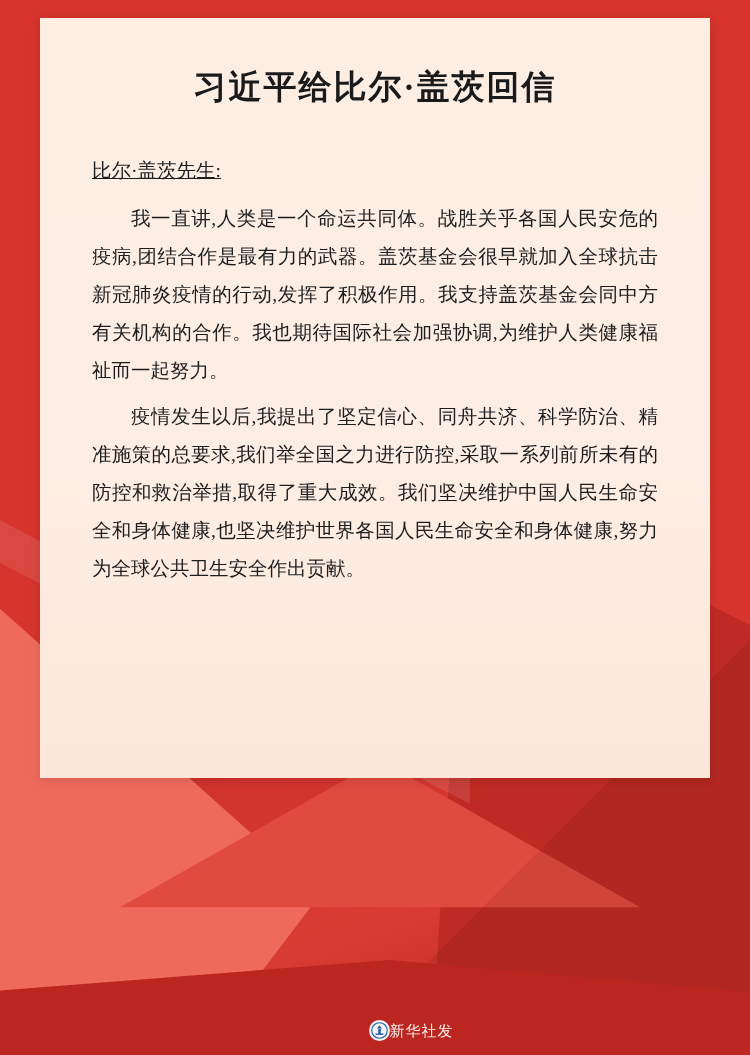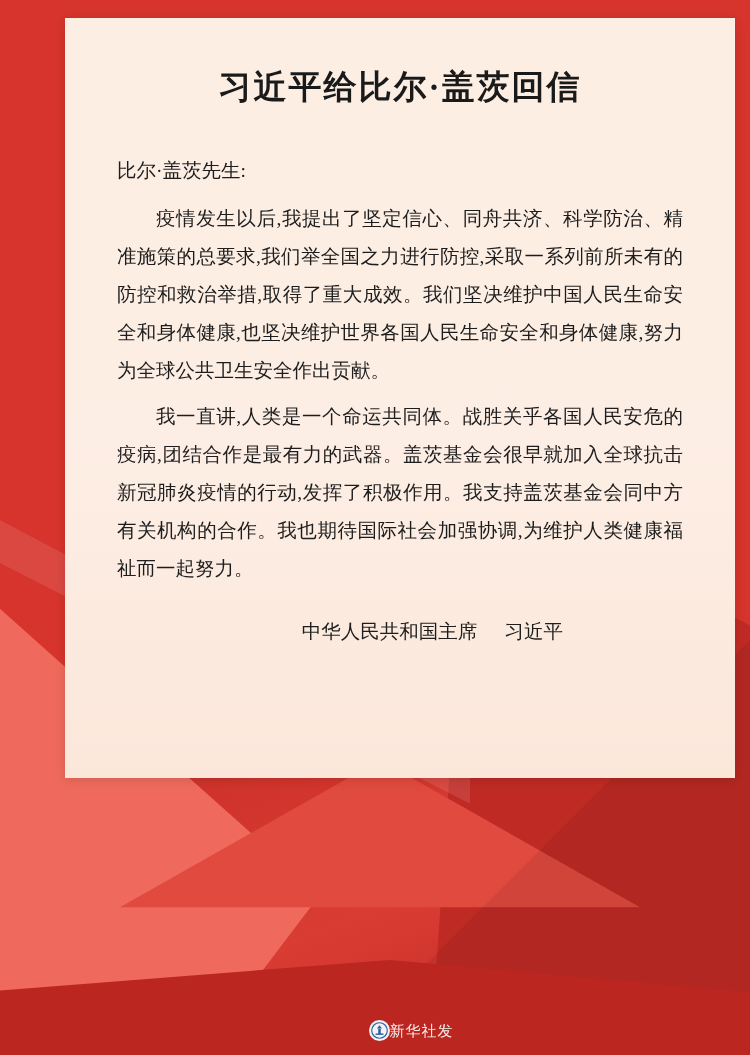--- a/index.html
+++ b/index.html
@@ -89,21 +89,20 @@
 
   
   #letter {
     position: absolute;
     left: 40px;
     top: 18px;
     width: 670px;
     height: 760px;
     background: linear-gradient(180deg, #fdeee4 0%, #fdeee5 55%, #fbe7da 100%);
     box-shadow: 0 2px 10px rgba(0,0,0,0.12);
-    margin-left: 25px;
   }
 
   #letter-title {
     text-align: center;
     font-size: 33px;
     font-weight: 700;
     letter-spacing: 2px;
     color: #1a1a1a;
     margin: 0;
     padding: 47px 0 0 0;
@@ -116,20 +115,21 @@
     color: #1d1d1d;
     font-size: 19.5px;
     line-height: 38px;
     text-align: justify;
     text-justify: inter-ideograph;
     font-family: "Liberation Serif", "DejaVu Serif", serif;
   }
   .salutation {
     margin: 0 0 10px 0;
     text-indent: 0;
+    text-decoration: underline;
   }
   .para {
     margin: 0 0 8px 0;
     text-indent: 2em;
   }
   .sign-block {
     margin-top: 26px;
     padding-right: 120px;
     text-align: right;
     font-size: 19.5px;
@@ -184,28 +184,25 @@
 
   <div id="letter">
 
     <h1 id="letter-title">习近平给比尔·盖茨回信</h1>
 
     <div class="letter-body">
 
       <p class="salutation">比尔·盖茨先生:</p>
 
 
+      <p class="para">我一直讲,人类是一个命运共同体。战胜关乎各国人民安危的疫病,团结合作是最有力的武器。盖茨基金会很早就加入全球抗击新冠肺炎疫情的行动,发挥了积极作用。我支持盖茨基金会同中方有关机构的合作。我也期待国际社会加强协调,为维护人类健康福祉而一起努力。</p>
+
       <p class="para">疫情发生以后,我提出了坚定信心、同舟共济、科学防治、精准施策的总要求,我们举全国之力进行防控,采取一系列前所未有的防控和救治举措,取得了重大成效。我们坚决维护中国人民生命安全和身体健康,也坚决维护世界各国人民生命安全和身体健康,努力为全球公共卫生安全作出贡献。</p>
 
-      <p class="para">我一直讲,人类是一个命运共同体。战胜关乎各国人民安危的疫病,团结合作是最有力的武器。盖茨基金会很早就加入全球抗击新冠肺炎疫情的行动,发挥了积极作用。我支持盖茨基金会同中方有关机构的合作。我也期待国际社会加强协调,为维护人类健康福祉而一起努力。</p>
-
       <div class="sign-block">
-        <div class="sign-name">
-          <span>中华人民共和国主席</span><span class="gap"></span><span>习近平</span>
-        </div>
       </div>
 
     </div>
   </div>
 
   <div id="footer-credit">
     <span class="logo">
       <svg width="17" height="17" viewBox="0 0 24 24" aria-hidden="true">
         <circle cx="12" cy="12" r="11" fill="none" stroke="#2a5fa5" stroke-width="1.6"></circle>
         <path d="M12 4.5 L15.6 9 L8.4 9 Z" fill="#2a5fa5"></path>

